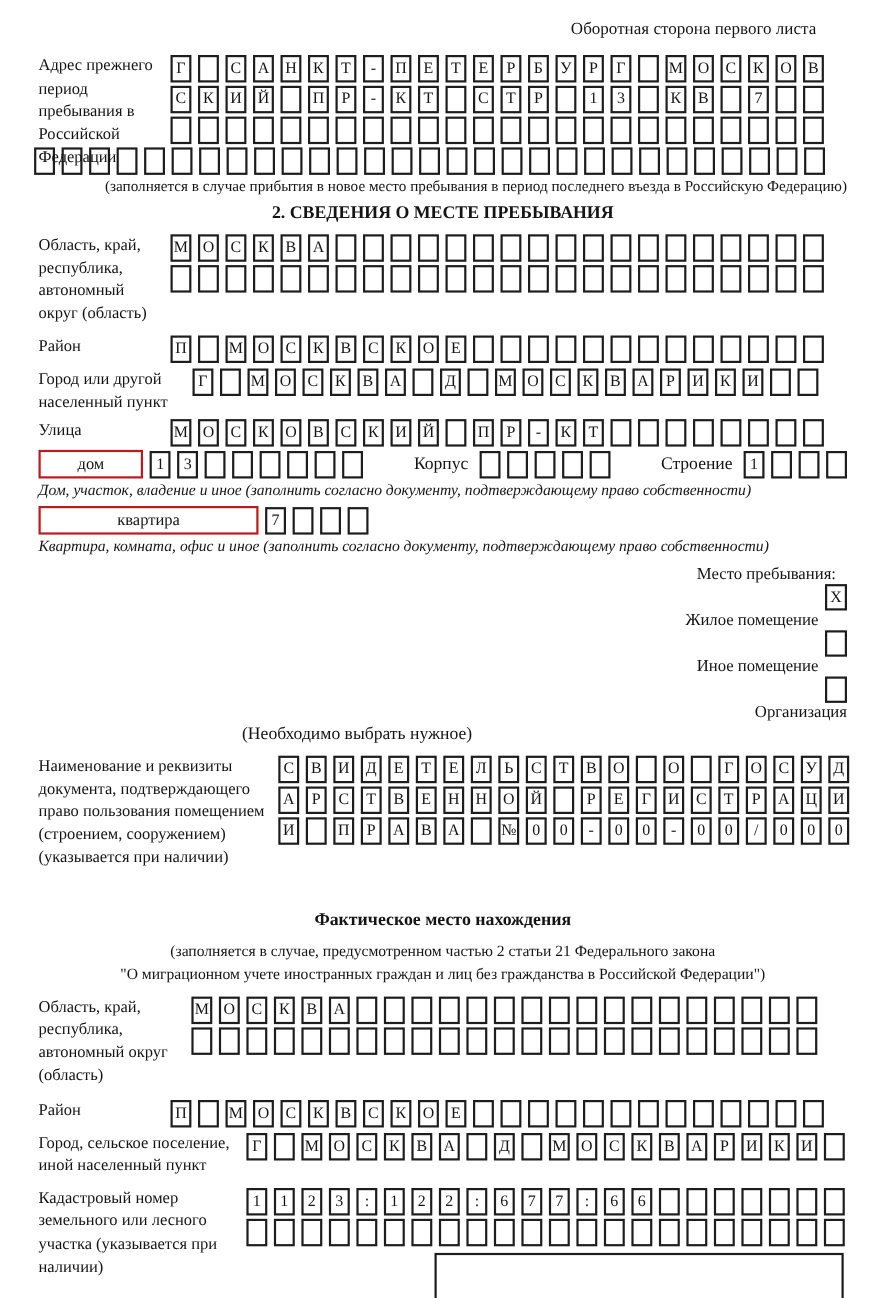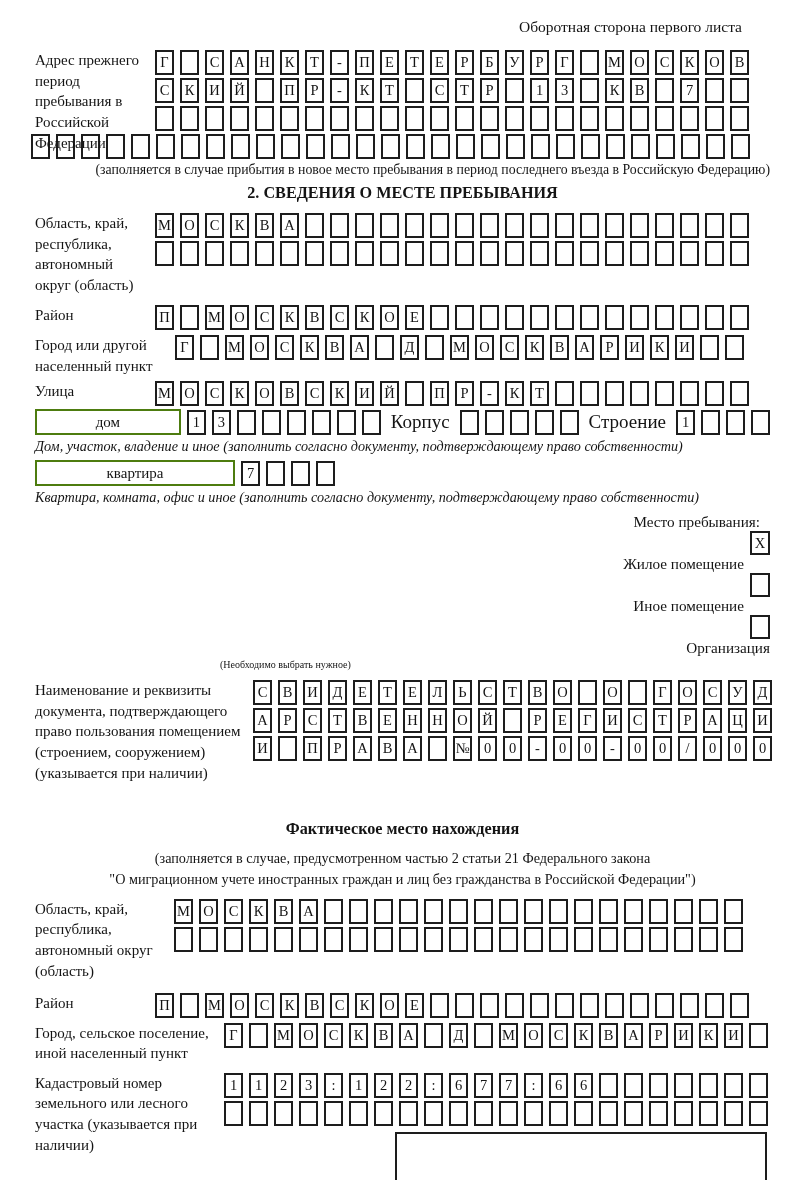--- a/index.html
+++ b/index.html
@@ -33,37 +33,37 @@
   .title2 { margin:4px 0 10px; }
 
   .blk-oblast { min-height:86px; margin-bottom:6px; }
   .blk-oblast .cellrow:first-of-type { margin-bottom:9px; }
   .blk-raion { margin-bottom:5px; }
   .blk-gorod { min-height:46px; }
   .blk-ulitsa { margin-bottom:3px; }
 
   .dom-row, .kv-row { display:flex; align-items:center; gap:6px; margin-bottom:3px; }
   .bigbox {
-    box-sizing:border-box; border:2px solid #4d7c0f; height:26px;
+    box-sizing:border-box; border:2px solid #b91c1c; height:26px;
     display:flex; align-items:center; justify-content:center; font-size:15px;
   }
   .box-dom { width:168px; }
   .box-kvartira { width:200px; }
-  .inline-lbl { font-size:19px; padding:0 4px; }
+  .inline-lbl { font-size:16px; padding:0 4px;margin-left:36px; }
 
   .mesto-row { display:flex; align-items:flex-end; margin-bottom:2px; font-size:15.2px;flex-direction:column; }
   .chkbox {
     box-sizing:border-box; width:20px; height:24px; border:2px solid #1d1d1d;
     display:flex; align-items:center; justify-content:center; font-size:14.5px;
     flex:0 0 auto;
   }
   .mesto-row .lab { margin-right:10px; }
   .mesto-row .opt { margin-left:0; margin-right:26px; }
   .mesto-row .opt:last-child { margin-right:0; }
-  .vybrat { font-size:10px; margin:0 0 10px 185px; }
+  .vybrat { font-size:16px; margin:0 0 10px 185px; }
 
   .blk-doc { min-height:128px; margin-bottom:4px; }
   .flabel-doc { width:214px; }
   .fact-title { margin:12px 0 9px; }
   .fact-note { text-align:center; font-size:14.2px; line-height:1.5; }
   .fact-note-wrap { margin-bottom:8px; }
 
   .blk-foblast { min-height:90px; margin-bottom:4px; }
   .blk-foblast .cellrow:first-of-type { margin-bottom:9px; }
   .blk-fgorod { min-height:50px; }

